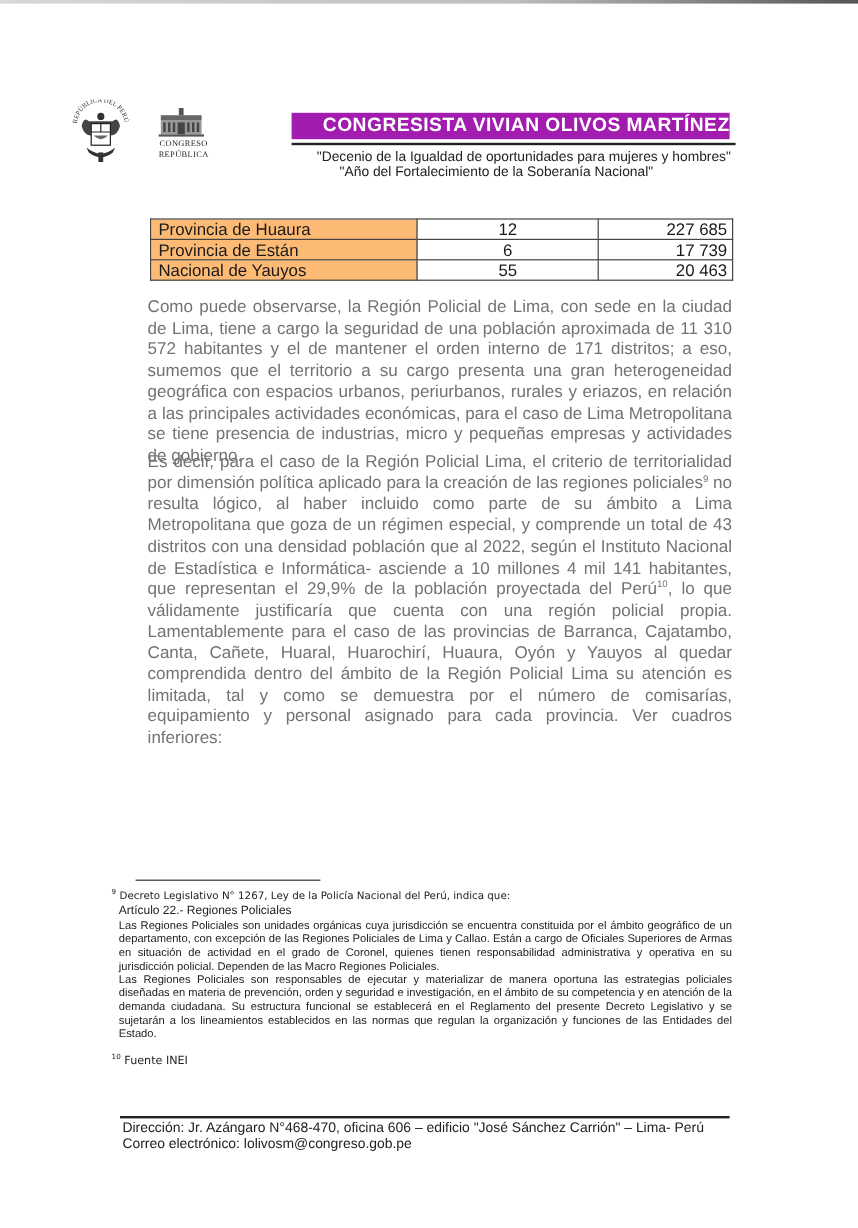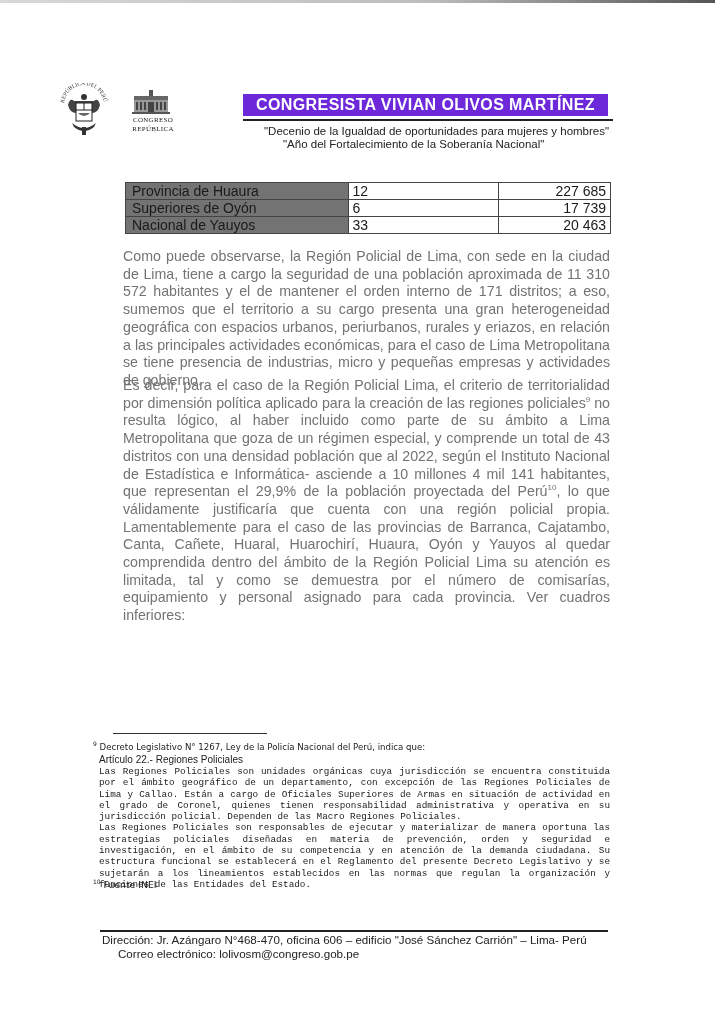--- a/index.html
+++ b/index.html
@@ -16,67 +16,67 @@
     .congreso-logo { position: absolute; left: 116px; top: 88px; width: 48px; height: 48px; margin-left: 12px; }
     .congreso-logo .bldg { position: absolute; left: 4px; top: 0; width: 38px; height: 26px; }
     .congreso-logo .l1, .congreso-logo .l2 {
       position: absolute; left: 0; width: 50px; text-align: center;
       font-family: "Liberation Serif", serif; font-size: 7px; letter-spacing: 0.3px; color: #222;
     }
     .congreso-logo .l1 { top: 28px; }
     .congreso-logo .l2 { top: 37px; }
     .banner {
       position: absolute; left: 243px; top: 94px; width: 365px; height: 22px;
-      background: #6d28d9; color: #fff; text-align: center;
+      background: #a21caf; color: #fff; text-align: right;
       font-family: "Liberation Sans", sans-serif; font-weight: bold; font-size: 16px;
       line-height: 22px; letter-spacing: 0.4px;
     }
     .banner-rule { position: absolute; left: 243px; top: 119px; width: 370px; height: 2px; background: #222; }
     .motto1, .motto2 {
       position: absolute; font-size: 11.5px; color: #222; white-space: nowrap;
     }
     .motto1 { left: 264px; top: 125px; }
     .motto2 { left: 283px; top: 138px; }
 
     
     table.prov {
       position: absolute; left: 125px; top: 182px; width: 486px;
       border-collapse: collapse; font-size: 14px;
     }
     table.prov td { border: 1px solid #444; padding: 0 4px; height: 16px; line-height: 16px; }
-    table.prov td.name { background: #737373; width: 219px; padding-left: 6px; }
-    table.prov td.num { text-align: left; width: 148px; }
+    table.prov td.name { background: #fdba74; width: 219px; padding-left: 6px; }
+    table.prov td.num { text-align: center; width: 148px; }
     table.prov td.pop { text-align: right; width: 107px; }
 
     
     .para {
       position: absolute; left: 123px; width: 487px; font-size: 14.2px; line-height: 17.7px;
       text-align: justify; color: #737373;
     }
     .p1 { top: 248px; }
     .p2 { top: 377px; }
     sup { font-size: 8px; line-height: 0; }
 
     
     .fn-rule { position: absolute; left: 113px; top: 733px; width: 154px; height: 1px; background: #333; }
     .fn { position: absolute; left: 93px; width: 520px; font-size: 9.3px; line-height: 11.3px; color: #222; }
     .fn9-head { top: 742px; font-family: "DejaVu Sans", sans-serif; font-size: 8.6px; }
     .fn9-art { top: 754px; left: 99px; font-weight: normal; font-size: 10px; }
-    .fn9-body { top: 766px; text-align: justify; width: 517px; font-family: Liberation Mono, monospace; }
+    .fn9-body { top: 766px; text-align: justify; width: 517px; }
     .fn9-body .indent { padding-left: 6px; }
     .fn10 { top: 879px; font-family: "DejaVu Sans", sans-serif; font-size: 9.3px; }
     .fn-sup { font-size: 6px; vertical-align: super; line-height: 0; }
 
     
     .foot-rule { position: absolute; left: 100px; top: 930px; width: 508px; height: 2px; background: #222; }
     .foot1, .foot2 {
       position: absolute; left: 102px; font-family: Liberation Sans, sans-serif; font-size: 11.6px; color: #222; white-space: nowrap;
     }
     .foot1 { top: 933px; }
-    .foot2 { top: 947px; margin-left: 16px; }
+    .foot2 { top: 947px; }
   </style>
 </head>
 <body>
 
 <div class="topline"></div>
 
 <div class="seal">
   <svg width="52" height="54" viewBox="0 0 52 54">
     <path id="arc" d="M6,22 A20,20 0 0 1 46,22" fill="none"></path>
     <text font-size="5.5" font-family="Liberation Serif, serif" fill="#333"><textPath href="#arc" startOffset="3%">REPÚBLICA DEL PERÚ</textPath></text>
@@ -115,27 +115,27 @@
 <div class="motto2">"Año del Fortalecimiento de la Soberanía Nacional"</div>
 
 <table class="prov">
   <tbody>
       <tr>
     <td class="name">Provincia de Huaura</td>
     <td class="num">12</td>
     <td class="pop">227 685</td>
   </tr>
   <tr>
-    <td class="name">Superiores de Oyón</td>
+    <td class="name">Provincia de Están</td>
     <td class="num">6</td>
     <td class="pop">17 739</td>
   </tr>
   <tr>
     <td class="name">Nacional de Yauyos</td>
-    <td class="num">33</td>
+    <td class="num">55</td>
     <td class="pop">20 463</td>
   </tr>
 </tbody>
   </table>
 
 <div class="para p1">Como puede observarse, la Región Policial de Lima, con sede en la ciudad de Lima, tiene a cargo la seguridad de una población aproximada de 11 310 572 habitantes y el de mantener el orden interno de 171 distritos; a eso, sumemos que el territorio a su cargo presenta una gran heterogeneidad geográfica con espacios urbanos, periurbanos, rurales y eriazos, en relación a las principales actividades económicas, para el caso de Lima Metropolitana se tiene presencia de industrias, micro y pequeñas empresas y actividades de gobierno.</div>
 <div class="para p2"><span>Es decir, para el caso de la Región Policial Lima, el criterio de territorialidad por dimensión política aplicado para la creación de las regiones policiales</span><sup>9</sup><span> no resulta lógico, al haber incluido como parte de su ámbito a Lima Metropolitana que goza de un régimen especial, y comprende un total de 43 distritos  con una densidad población que al 2022, según el Instituto Nacional de Estadística e Informática- asciende a 10 millones 4 mil 141 habitantes, que representan el 29,9% de la población proyectada del Perú</span><sup>10</sup><span>, lo que válidamente justificaría que cuenta con una región policial propia. Lamentablemente para el caso de las provincias de Barranca, Cajatambo, Canta, Cañete, Huaral, Huarochirí, Huaura, Oyón y Yauyos al quedar comprendida dentro del ámbito de la Región Policial Lima su atención es limitada, tal y como se demuestra por el número de comisarías, equipamiento y personal asignado para cada provincia. Ver cuadros inferiores:</span></div>
 
 <div class="fn-rule"></div>
 <div class="fn fn9-head"><span class="fn-sup">9</span> <span>Decreto Legislativo N° 1267, Ley de la Policía Nacional del Perú, indica que:</span></div>

